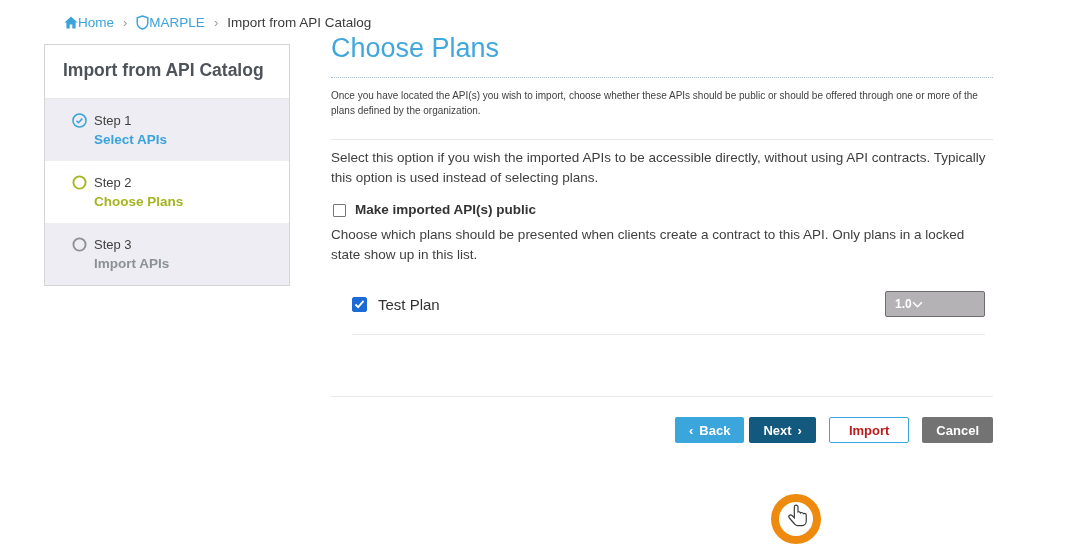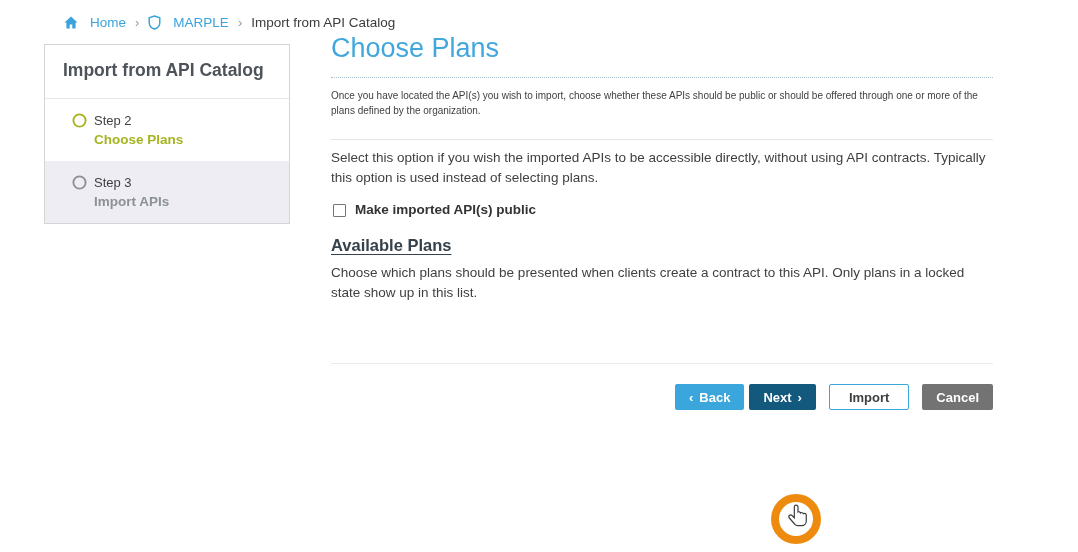--- a/index.html
+++ b/index.html
@@ -2,21 +2,21 @@
 <html><head>
 <meta charset="utf-8">
 <style>
   * { box-sizing: border-box; margin: 0; padding: 0; }
   html, body { background: #fff; }
   body { font-family: "Liberation Sans", sans-serif; color: #3f3f3f; }
   .page { position: relative; width: 1078px; height: 552px; background: #fff; overflow: hidden; }
 
   
   .breadcrumb { position: absolute; top: 15px; left: 64px; display: flex; align-items: center; gap: 9px; font-size: 13.5px; }
-  .crumb { display: flex; align-items: center; gap: 12px; color: #3aa3db; cursor: pointer; }
+  .crumb { display: flex; align-items: center; gap: 0; color: #3aa3db; cursor: pointer; }
   .crumb svg { display: block; }
   .crumb-sep { color: #9a9a9a; font-size: 13px; }
   .crumb-current { color: #3c3c3c; }
 
   
   .sidebar { position: absolute; top: 44px; left: 44px; width: 246px; border: 1px solid #d5d5d5; background: #fff; }
   .sidebar-title { padding: 14px 18px 16px 18px; font-size: 17.5px; font-weight: 700; color: #4d5359; line-height: 23px; border-bottom: 1px solid #e8e8e8; }
   .step { display: flex; align-items: flex-start; padding: 12px 14px 14px 27px; cursor: pointer; }
   .step.shaded { background: #ededf3; }
   .step-icon { margin-top: 2px; flex: 0 0 15px; }
@@ -45,21 +45,21 @@
   .plan-version svg { margin-left: auto; }
 
   .divider-bottom { border: none; border-top: 1px solid #eaeaea; margin-top: 61px; }
   .buttons { margin-top: 20px; display: flex; justify-content: flex-end; align-items: center; }
   .btn { height: 26px; border: none; border-radius: 2px; font-family: "Liberation Sans", sans-serif; font-weight: 700; font-size: 13px; padding: 0 14px; display: inline-flex; align-items: center; cursor: pointer; }
   .btn .chev { font-size: 13px; }
   .btn .chev-l { margin-right: 6px; }
   .btn .chev-r { margin-left: 6px; }
   .btn-back { background: #3ba6dc; color: #fff; }
   .btn-next { background: #13587d; color: #fff; margin-left: 5px; }
-  .btn-import { background: #fff; color: #404040; border: 1px solid #3ba6dc; margin-left: 13px; padding: 0 19px; }
+  .btn-import { background: #fff; color: #b91c1c; border: 1px solid #3ba6dc; margin-left: 13px; padding: 0 19px; }
   .btn-cancel { background: #737373; color: #fff; margin-left: 13px; }
 
   
   .cursor-ring { position: absolute; left: 771px; top: 494px; width: 50px; height: 50px; border: 8px solid #ee8b0e; border-radius: 50%; z-index: 10; pointer-events: none; }
   .cursor-hand { position: absolute; left: 787px; top: 503px; z-index: 11; pointer-events: none; }
 </style>
 </head>
 <body>
 
 <div class="page">
@@ -82,20 +82,32 @@
       </span>
       <span>MARPLE</span>
     </span>
     <span class="crumb-sep">›</span>
     <span class="crumb-current">Import from API Catalog</span>
   </nav>
 
   <aside class="sidebar">
     <div class="sidebar-title">Import from API Catalog</div>
 
+    <div class="step complete shaded">
+      <span class="step-icon">
+        <svg width="15" height="15" viewBox="0 0 16 16">
+            <circle cx="8" cy="8" r="7" fill="none" stroke="#3aa3db" stroke-width="1.6"></circle>
+            <path d="M4.8 8.3l2.1 2.1 4.1-4.4" fill="none" stroke="#3aa3db" stroke-width="1.6"></path>
+          </svg>
+      </span>
+      <span class="step-text">
+        <span class="step-num">Step 1</span>
+        <div class="step-label">Select APIs</div>
+      </span>
+    </div>
 
     <div class="step active">
       <span class="step-icon">
         <svg width="15" height="15" viewBox="0 0 16 16">
             <circle cx="8" cy="8" r="6.5" fill="none" stroke="#a6b420" stroke-width="2"></circle>
           </svg>
       </span>
       <span class="step-text">
         <span class="step-num">Step 2</span>
         <div class="step-label">Choose Plans</div>
@@ -120,23 +132,40 @@
     <p class="intro">Once you have located the API(s) you wish to import, choose whether these APIs should be public or should be offered through one or more of the plans defined by the organization.</p>
 
     <hr class="divider">
 
     <p class="section-desc">Select this option if you wish the imported APIs to be accessible directly, without using API contracts. Typically this option is used instead of selecting plans.</p>
     <div class="checkbox-row">
       <span class="checkbox"></span>
       <span class="checkbox-label">Make imported API(s) public</span>
     </div>
 
-    <h2 class="section-heading">Available Plans</h2>
     <p class="section-desc">Choose which plans should be presented when clients create a contract to this API. Only plans in a locked state show up in this list.</p>
 
+    <div class="plan-row">
+      <span class="plan-check">
+        <span>
+          <svg width="11" height="9" viewBox="0 0 12 10">
+              <path d="M1.5 5l3 3 6-7" fill="none" stroke="#fff" stroke-width="2"></path>
+            </svg>
+        </span>
+      </span>
+      <span class="plan-name">Test Plan</span>
+      <span class="plan-version">
+        <span>1.0</span>
+        <span>
+          <svg width="11" height="7" viewBox="0 0 12 8">
+              <path d="M1 1.5l5 5 5-5" fill="none" stroke="#fff" stroke-width="1.8"></path>
+            </svg>
+        </span>
+      </span>
+    </div>
 
     <hr class="divider-bottom">
 
     <div class="buttons">
       <button class="btn btn-back">
         <span class="chev chev-l">‹</span>
         <span>Back</span>
       </button>
       <button class="btn btn-next">
         <span>Next</span>

